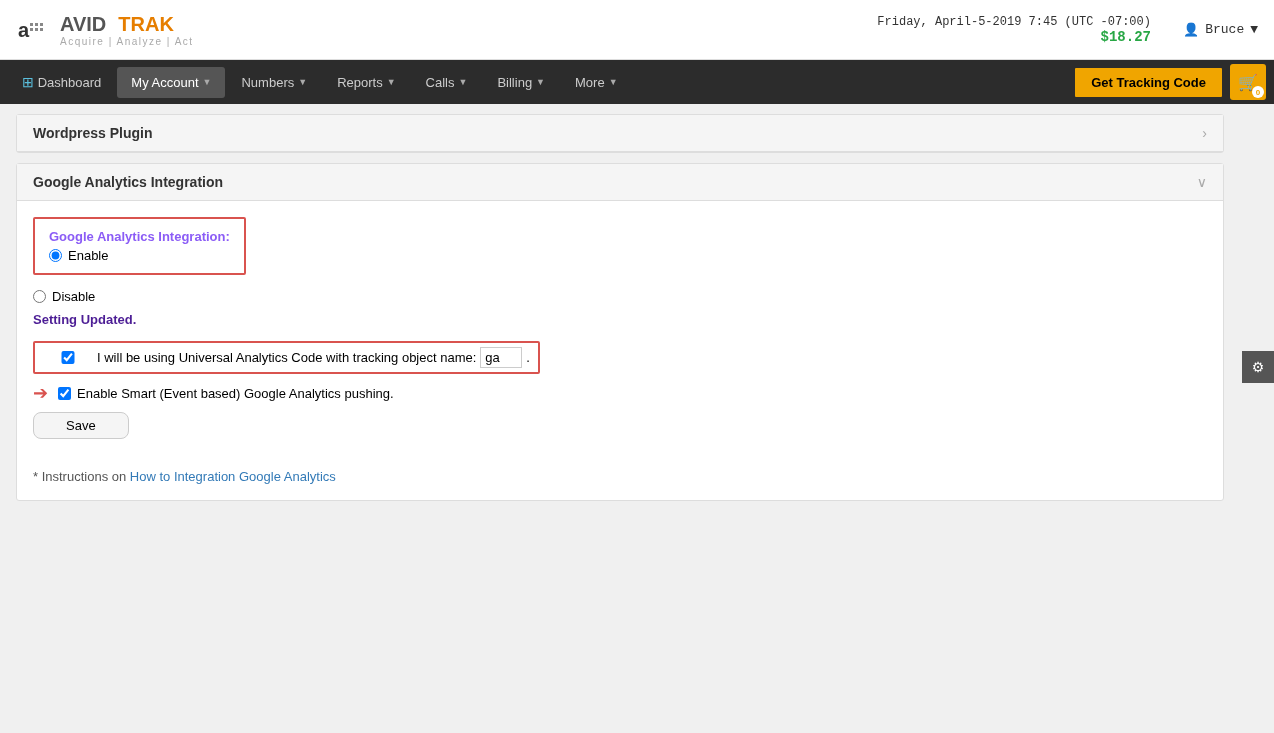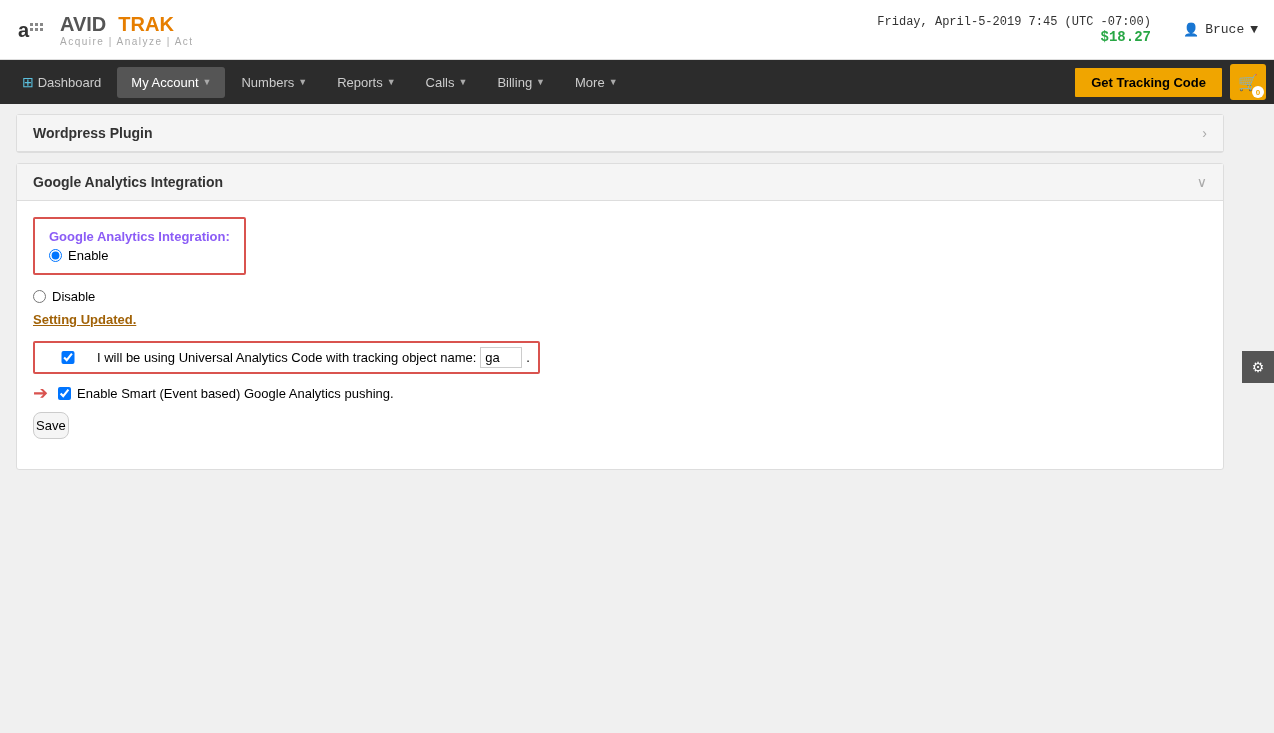--- a/index.html
+++ b/index.html
@@ -181,25 +181,24 @@
       gap: 6px;
       margin-top: 4px;
     }
     .disable-row {
       display: flex;
       align-items: center;
       gap: 6px;
       margin: 6px 0 4px 0;
     }
     .setting-updated {
-      color: #a16207;
+      color: #4c1d95;
       font-weight: bold;
       font-size: 13px;
       margin: 8px 0 14px 0;
-      text-decoration: underline;
     }
     .tracking-object-box {
       border: 2px solid #d9534f;
       padding: 4px 8px;
       display: inline-flex;
       align-items: center;
       gap: 4px;
       border-radius: 2px;
     }
     .tracking-object-box input {
@@ -232,21 +231,21 @@
     }
     .field-input {
       border: 1px solid #ccc;
       padding: 4px 6px;
       font-size: 13px;
       width: 160px;
     }
     .save-btn {
       background: #f5f5f5;
       border: 1px solid #ccc;
-      padding: 5px 2px;
+      padding: 5px 32px;
       font-size: 13px;
       cursor: pointer;
       border-radius: 8px;
       margin-bottom: 14px;
     }
 
     .info-box {
       border: 1px solid #ddd;
       padding: 12px 14px;
       background: #fafafa;
@@ -428,20 +427,24 @@
         </div>
 
         
 
         
         <button class="save-btn">Save</button>
 
         
 
         
+        <div class="instructions-row">
+          <span>* Instructions on</span>
+          <a href="#">How to Integration Google Analytics</a>
+        </div>
 
       </div>
     </div>
 
   </div>
 
   <div class="settings-icon-btn">
     <span>⚙</span>
   </div>
 </div>

